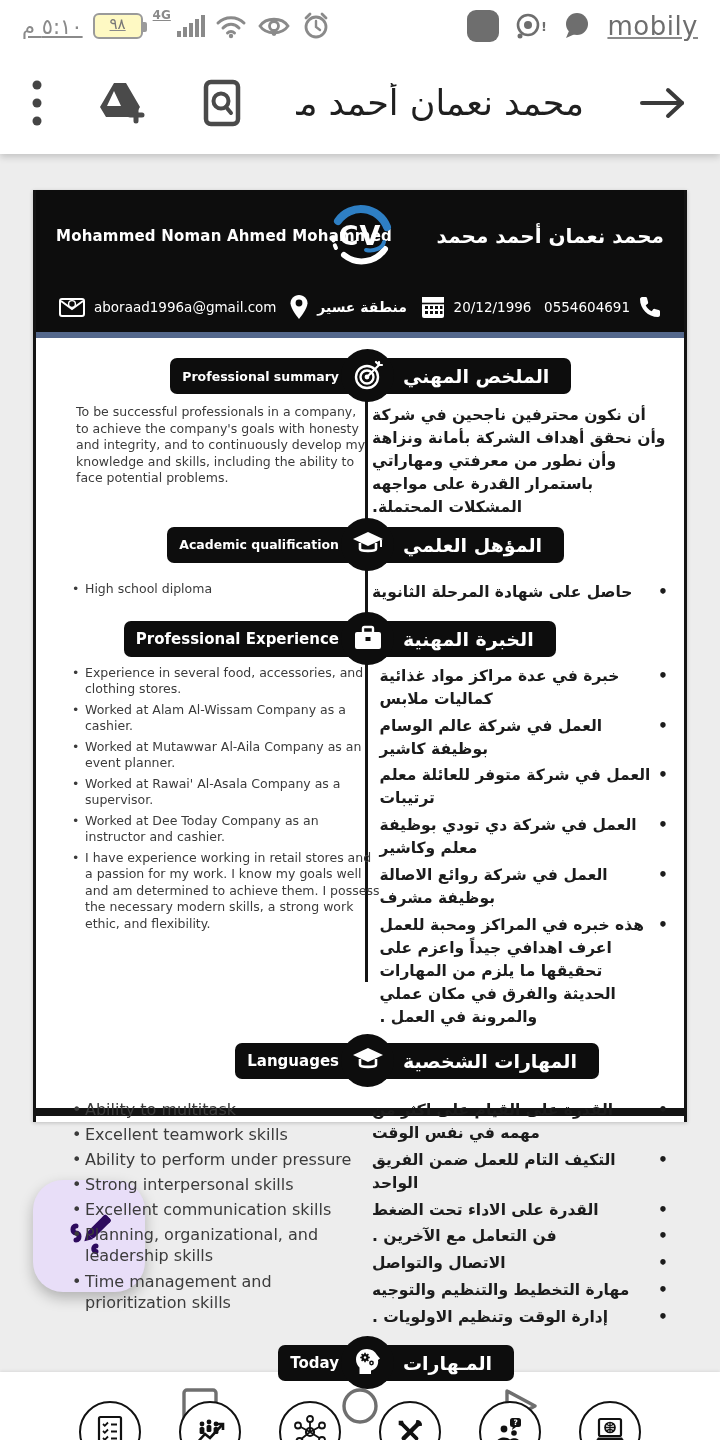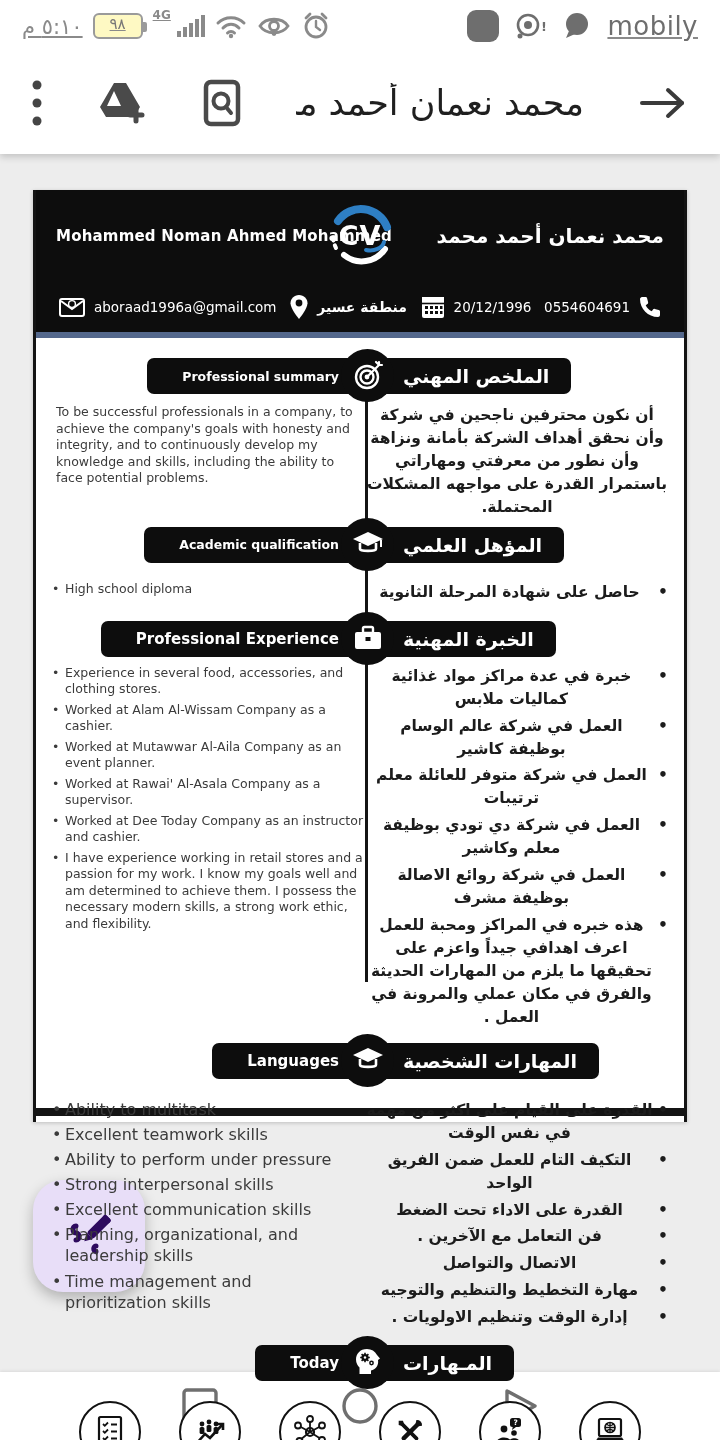--- a/index.html
+++ b/index.html
@@ -43,30 +43,30 @@
   .blue-line { height:6px; background:#54688c; }
 
   
   .content { position:relative; height:778px; padding-top:1px; }
   .timeline { position:absolute; left:329px; top:37px; width:3px; height:607px; background:#141414; z-index:0; }
 
   .sec-header { position:relative; height:48px; z-index:2; }
   .sec-circle { position:absolute; left:305px; top:-3px; width:53px; height:53px; border-radius:50%;
     background:#0d0d0d; display:flex; align-items:center; justify-content:center; z-index:3; }
   .pill-en { position:absolute; right:303px; top:6px; height:36px; background:#0d0d0d; color:#fff;
-    border-radius:7px; display:flex; align-items:center; padding:0 16px 0 35px; padding-right:42px;
+    border-radius:7px; display:flex; align-items:center; padding:0 16px 0 12px; padding-right:42px;
     font-weight:bold; font-size:12.5px; z-index:1; white-space:nowrap; }
   .pill-en.big { font-size:15px; }
   .pill-ar { position:absolute; left:321px; top:6px; height:36px; background:#0d0d0d; color:#fff;
     border-radius:7px; display:flex; align-items:center; padding:12px 22px; padding-left:46px;
     font-weight:bold; font-size:19px; direction:rtl; z-index:1; white-space:nowrap; }
 
-  .sec-body { display:flex; justify-content:space-between; padding:0 16px; position:relative; z-index:1; }
+  .sec-body { display:flex; justify-content:space-between; padding:0 16px; position:relative; z-index:1;margin-left:20px; }
   .col-en { width:306px; color:#3b3b3b; font-size:12.5px; line-height:1.32; }
-  .col-ar { width:302px; color:#1c1c1c; font-size:15.5px; line-height:1.48; direction:rtl; text-align:center; font-weight:600; }
+  .col-ar { width:302px; color:#1c1c1c; font-size:15.5px; line-height:1.48; direction:rtl; text-align:left; font-weight:600; }
   ul.blist { list-style:none; }
   ul.blist li { position:relative; padding-left:13px; margin-bottom:4px; }
   ul.blist li::before { content:"•"; position:absolute; left:0; top:0; }
   .col-ar ul.blist li { padding-left:0; padding-right:15px; }
   .col-ar ul.blist li::before { left:auto; right:0; }
 
   
   .skill-row { display:flex; justify-content:space-between; padding:14px 24px 0 24px; position:relative; z-index:1; }
   .skill { width:102px; display:flex; flex-direction:column; align-items:center; text-align:center; }
   .skill-circle { width:62px; height:62px; border:2.5px solid #111; border-radius:50%;

